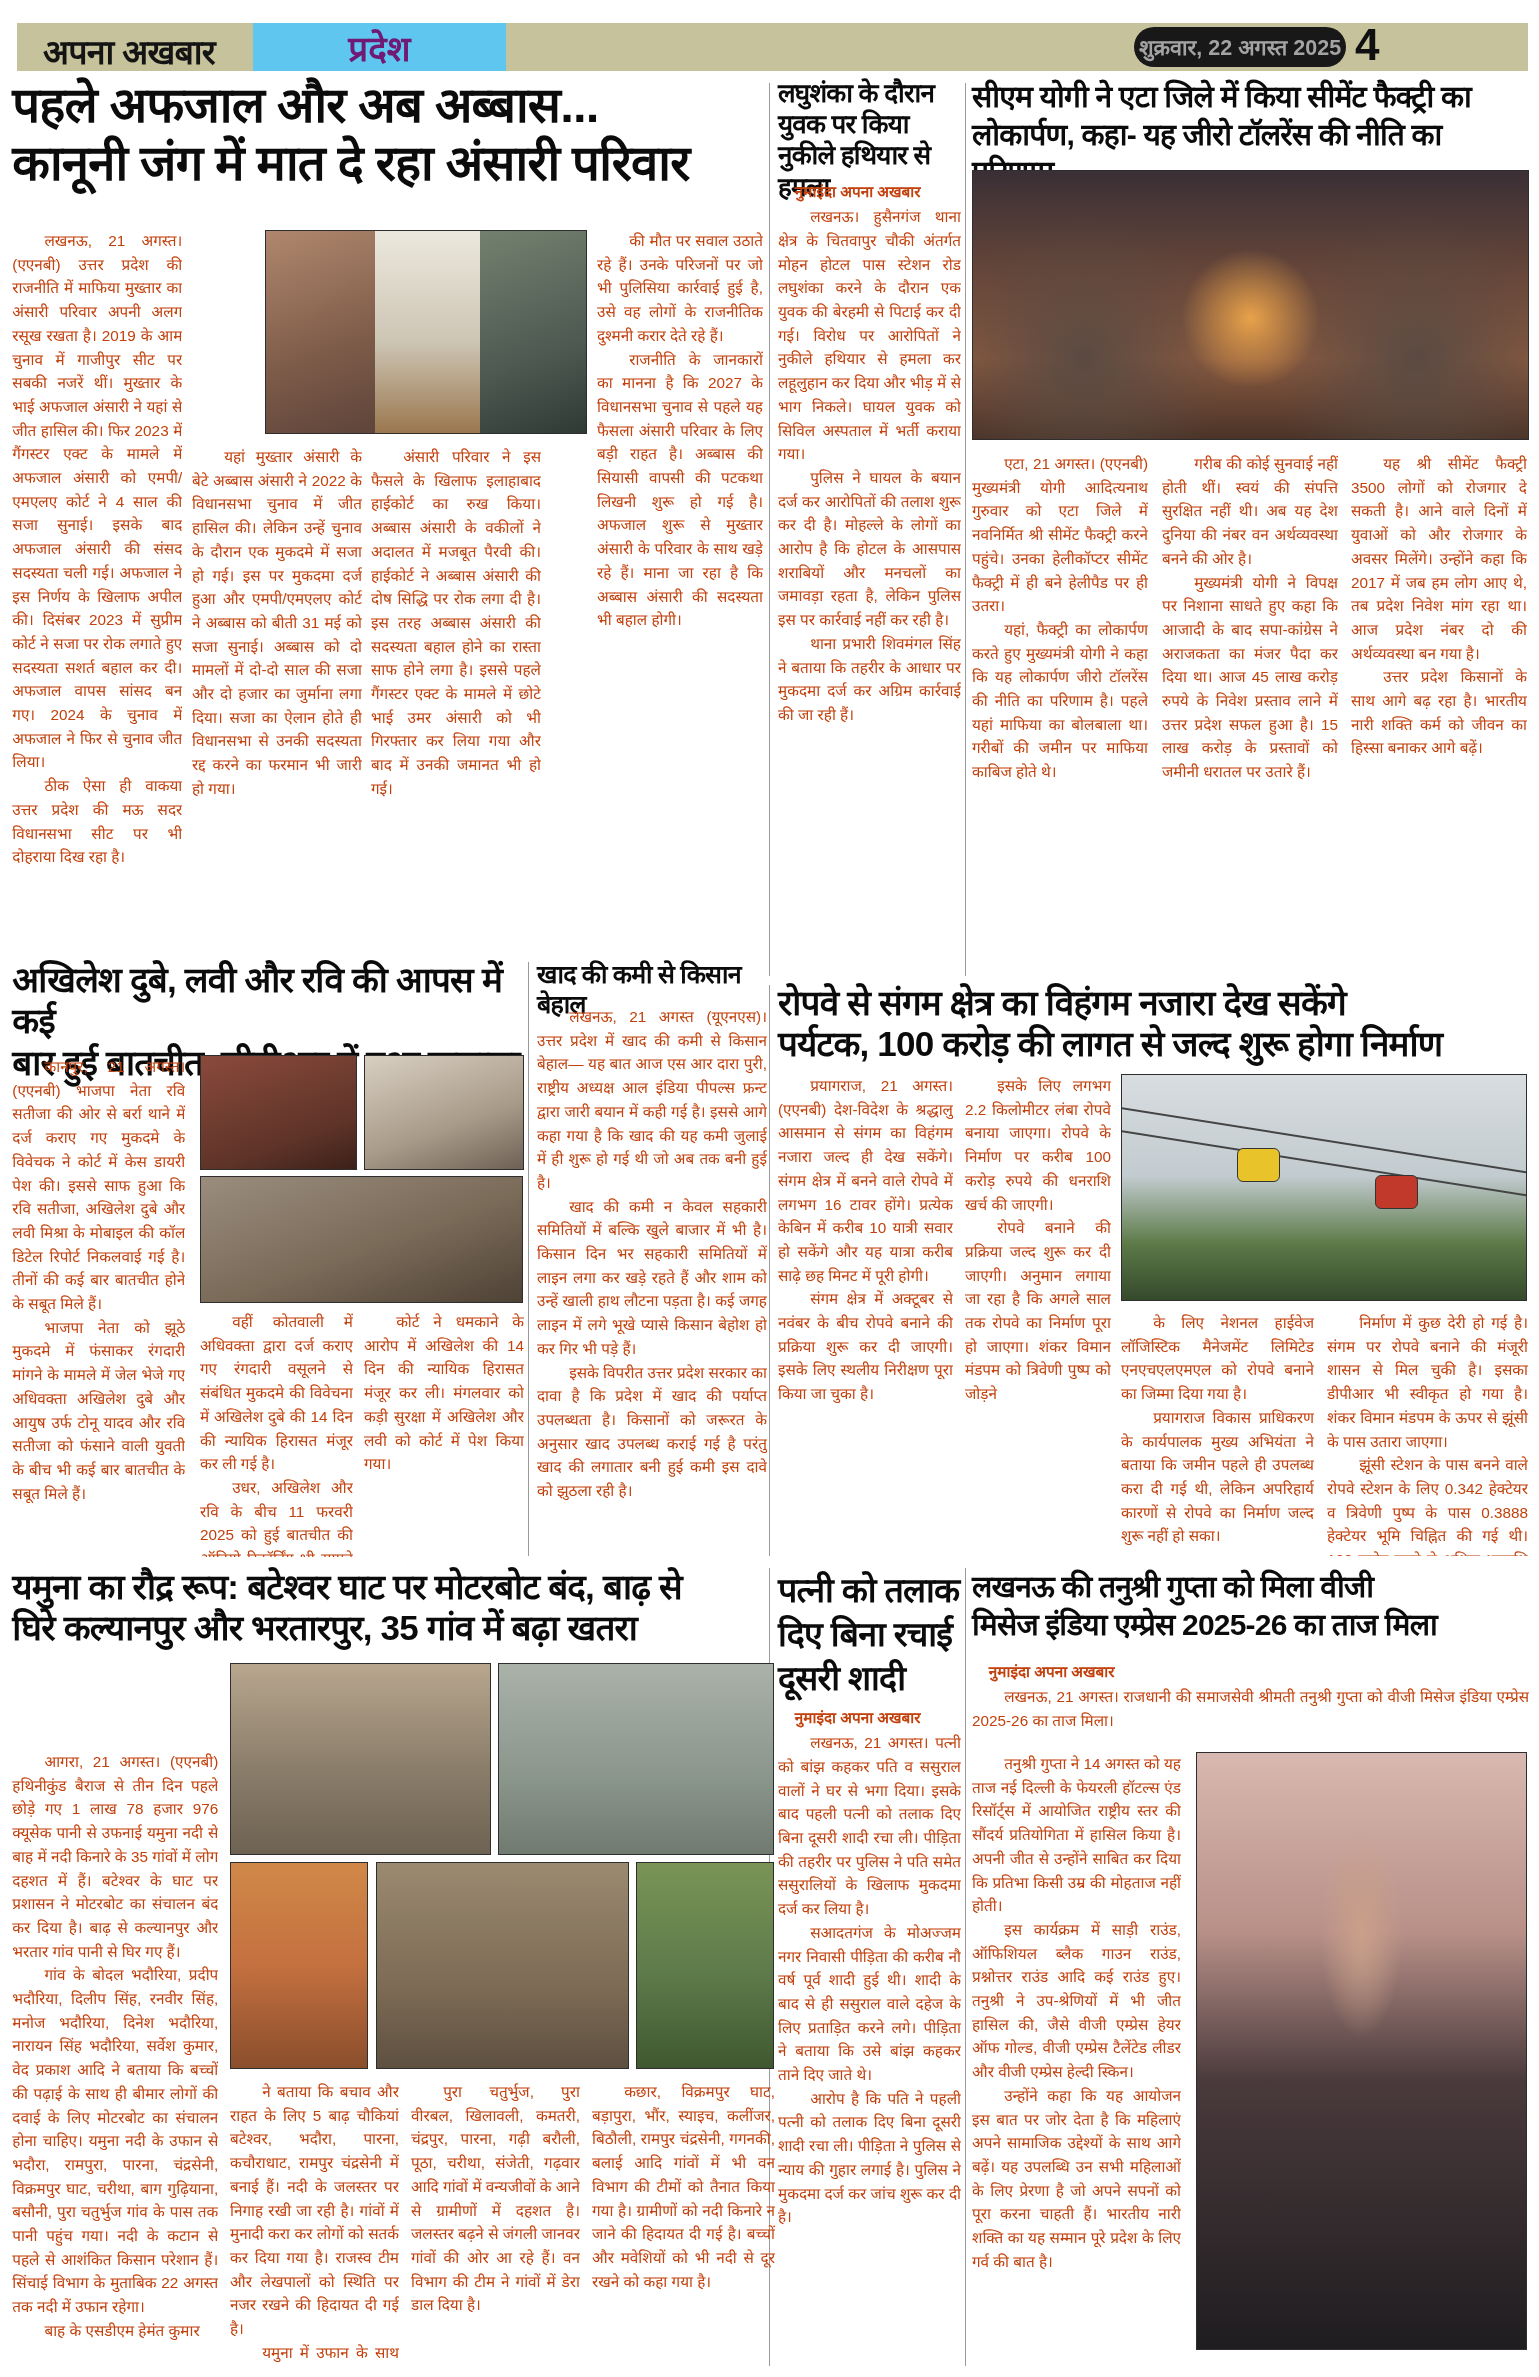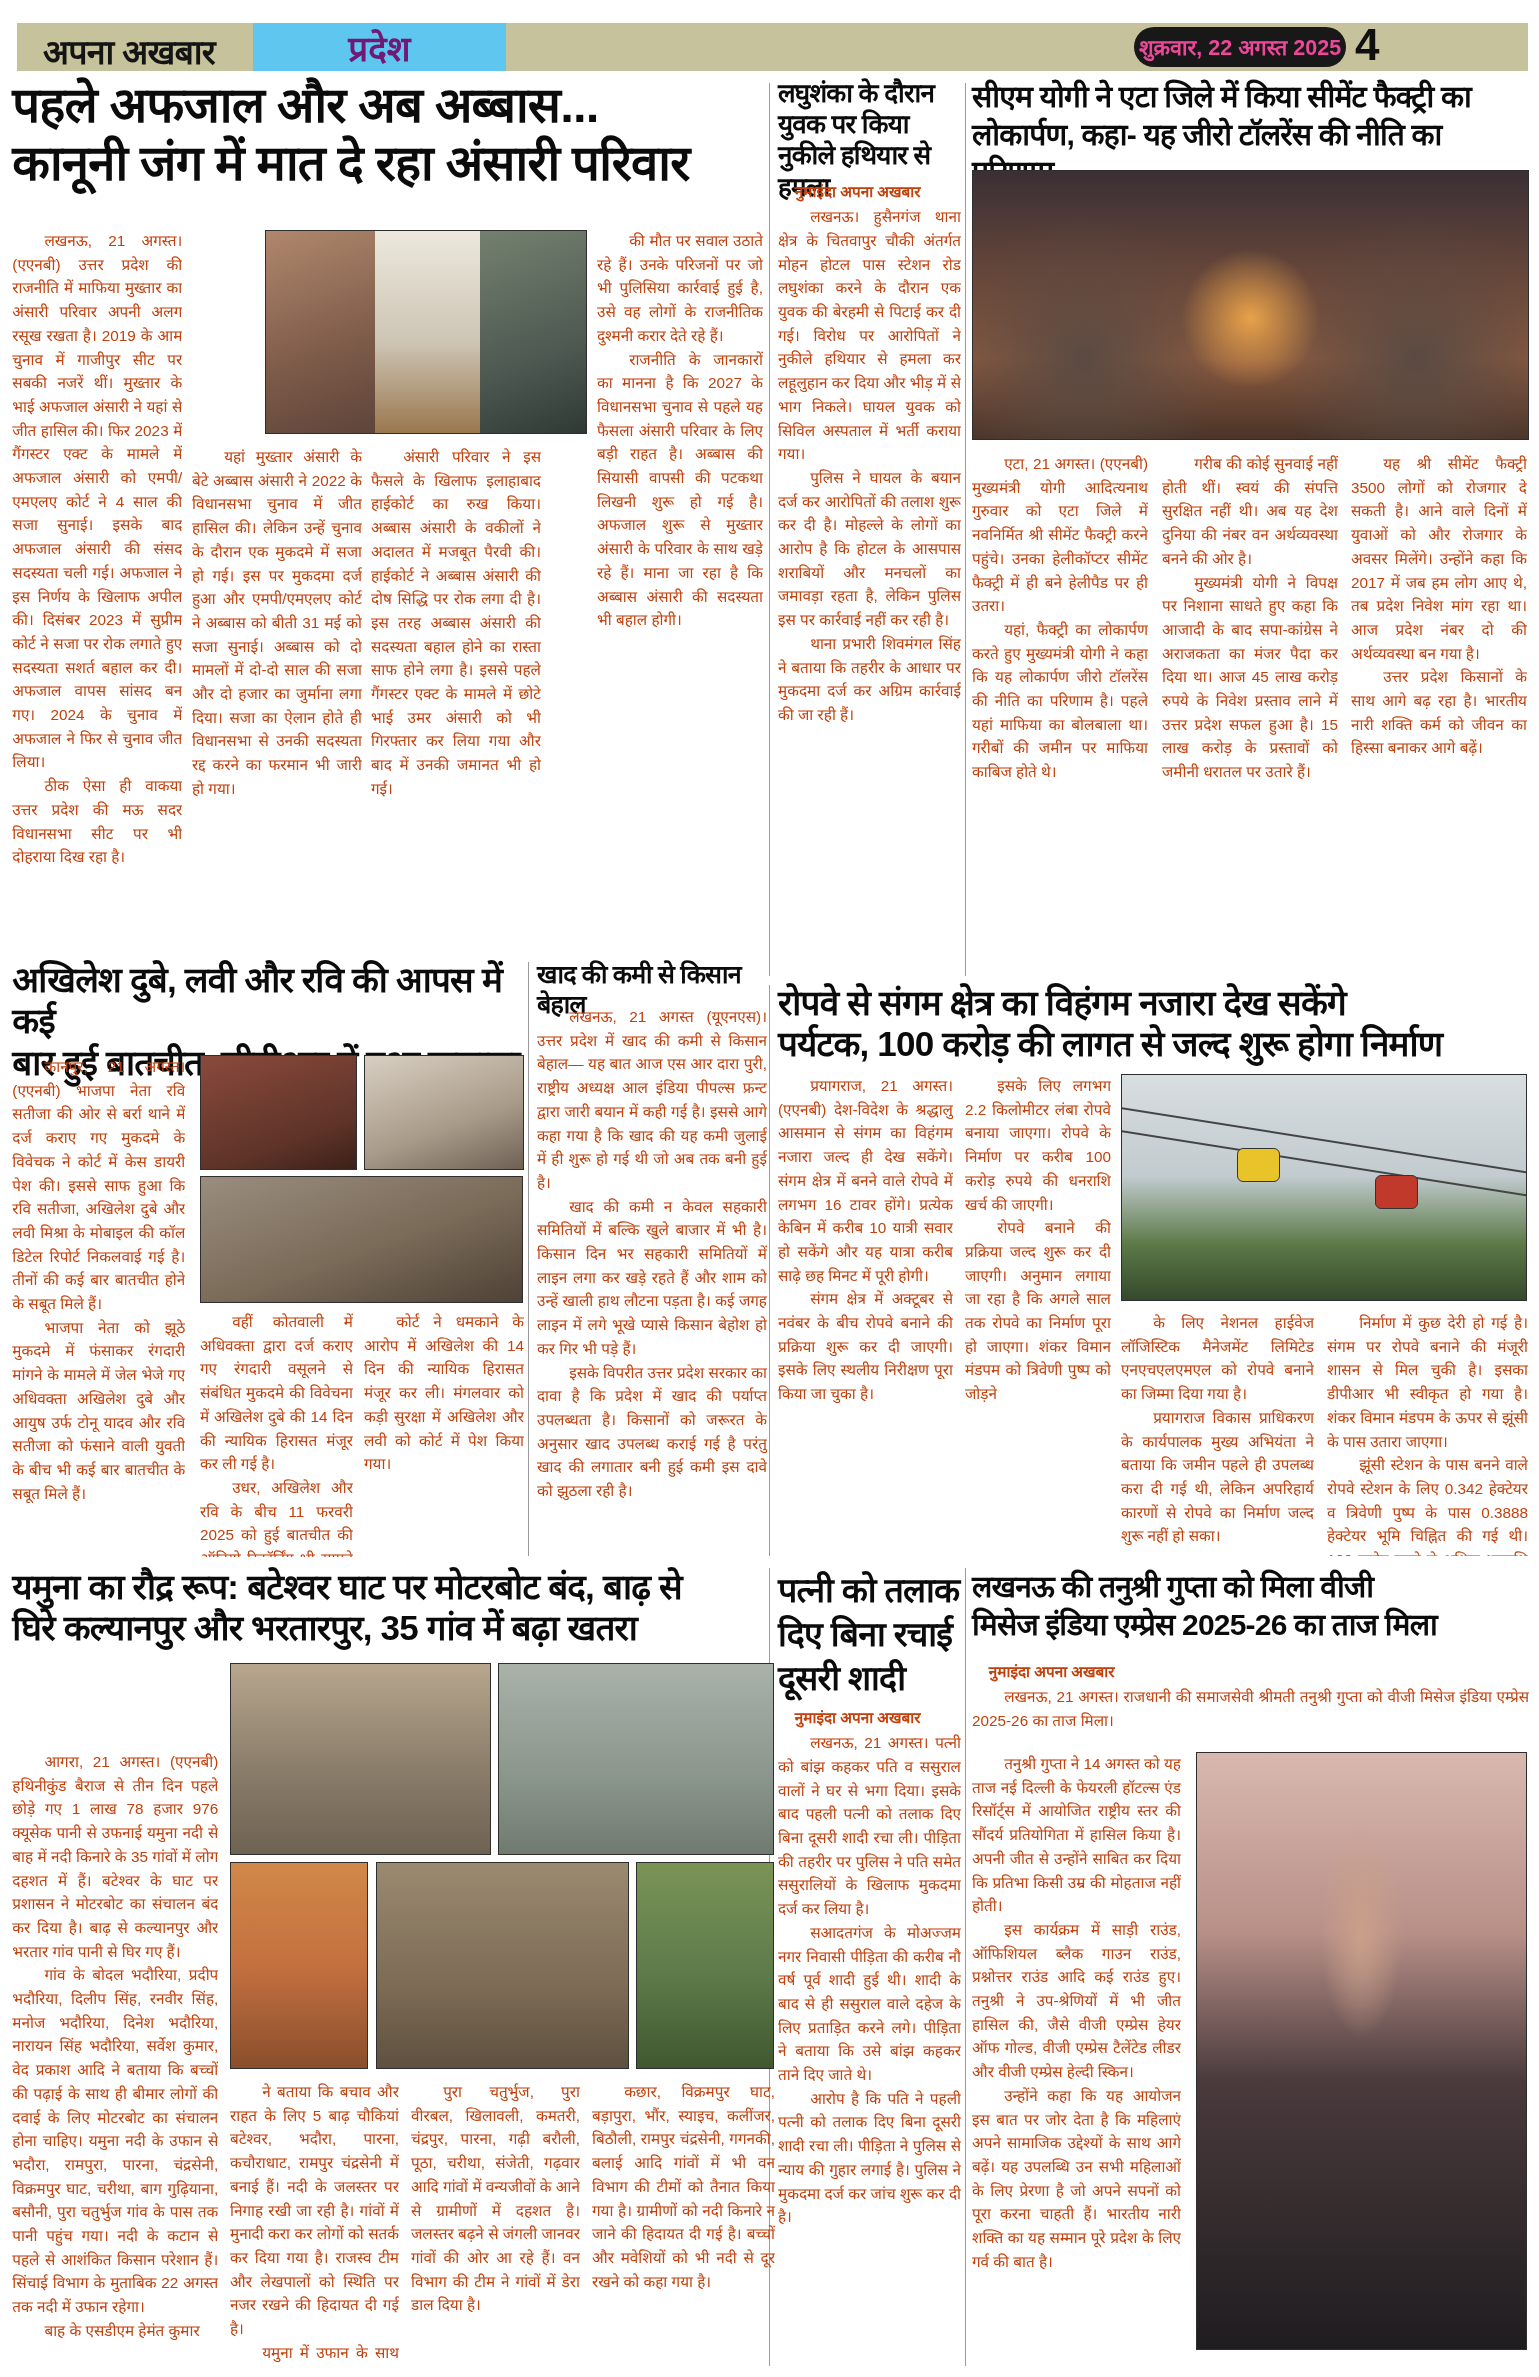--- a/index.html
+++ b/index.html
@@ -7,21 +7,21 @@
   #page {
     position:relative; width:1540px; height:2377px; background:#fff;
     font-family:"Liberation Sans", sans-serif; color:#1a1a1a; overflow:hidden;
   }
   
   .topbar { position:absolute; left:17px; top:23px; width:1511px; height:48px; background:#c6c29b; }
   .mast-title { position:absolute; left:26px; top:4.6px; font-size:34px; font-weight:900; color:#141414; letter-spacing:-0.8px; }
   .section-tab { position:absolute; left:236px; top:0; width:253px; height:48px; background:#5fc6ef;
                  display:flex; align-items:center; justify-content:center; font-size:35px; font-weight:900; color:#701a75; }
   .date-pill { position:absolute; left:1117px; top:3.8px; width:212px; height:40px; background:#181818; border-radius:21.5px;
-               color:#ec4899; display:flex; align-items:center; justify-content:center; font-size:21.5px; font-weight:700; }
+               color:#a3a3a3; display:flex; align-items:center; justify-content:center; font-size:21.5px; font-weight:700; }
   .page-num { position:absolute; left:1338px; top:-3.1px; font-size:44px; font-weight:900; color:#101010; }
   
   .hl { position:absolute; font-weight:900; color:#0b0b0b; letter-spacing:-0.8px; line-height:1.18; }
   .hl-main { font-size:49px; }
   .hl-med  { font-size:35px; }
   .hl-cm   { font-size:30px; line-height:1.25; }
   .hl-narrow { font-size:26px; line-height:1.2; }
   .hl-small { font-size:25px; }
   .hl-talaq { font-size:34px; line-height:1.3; }
   

